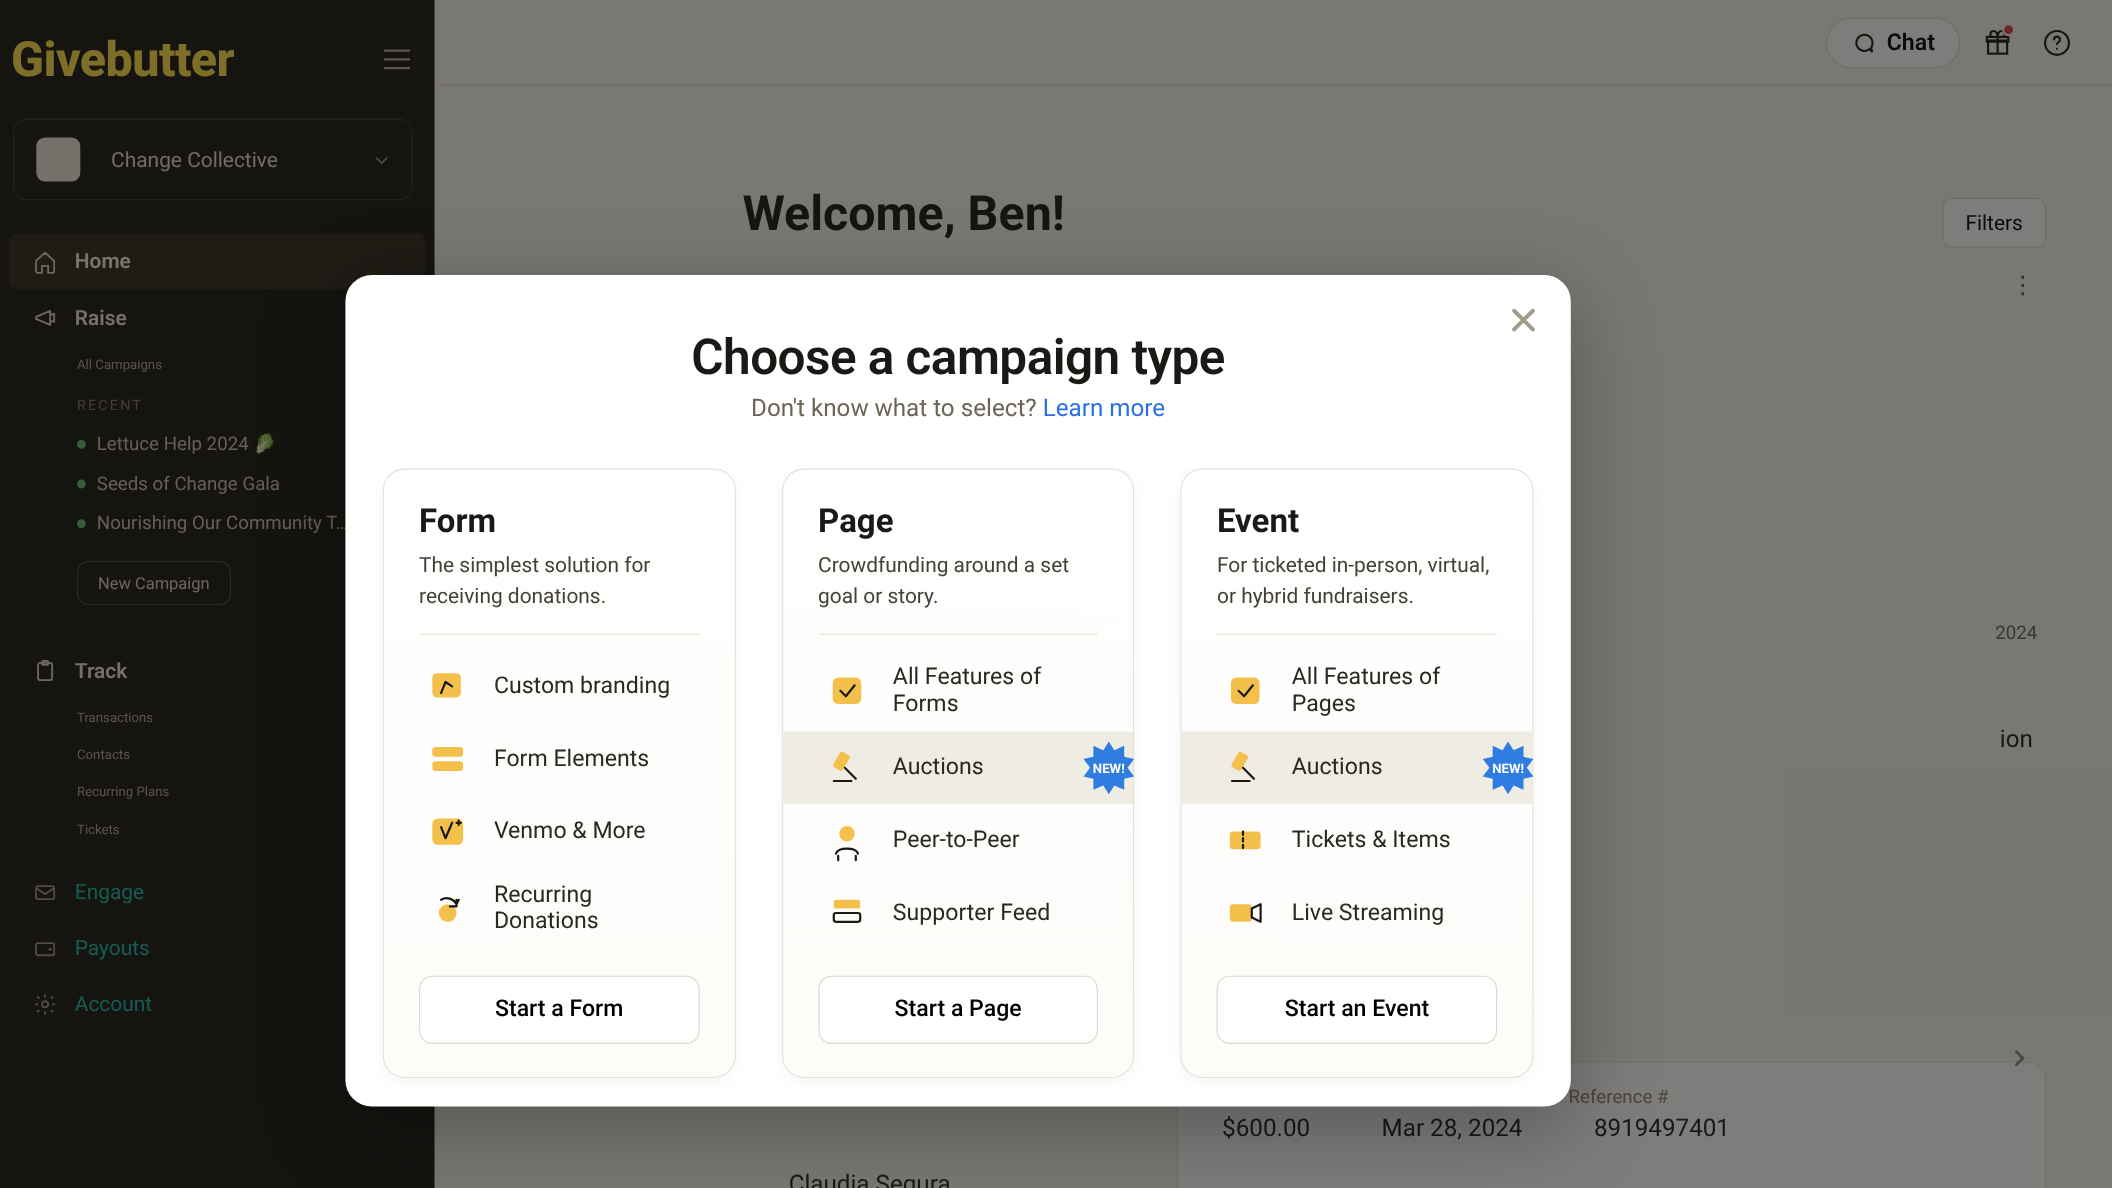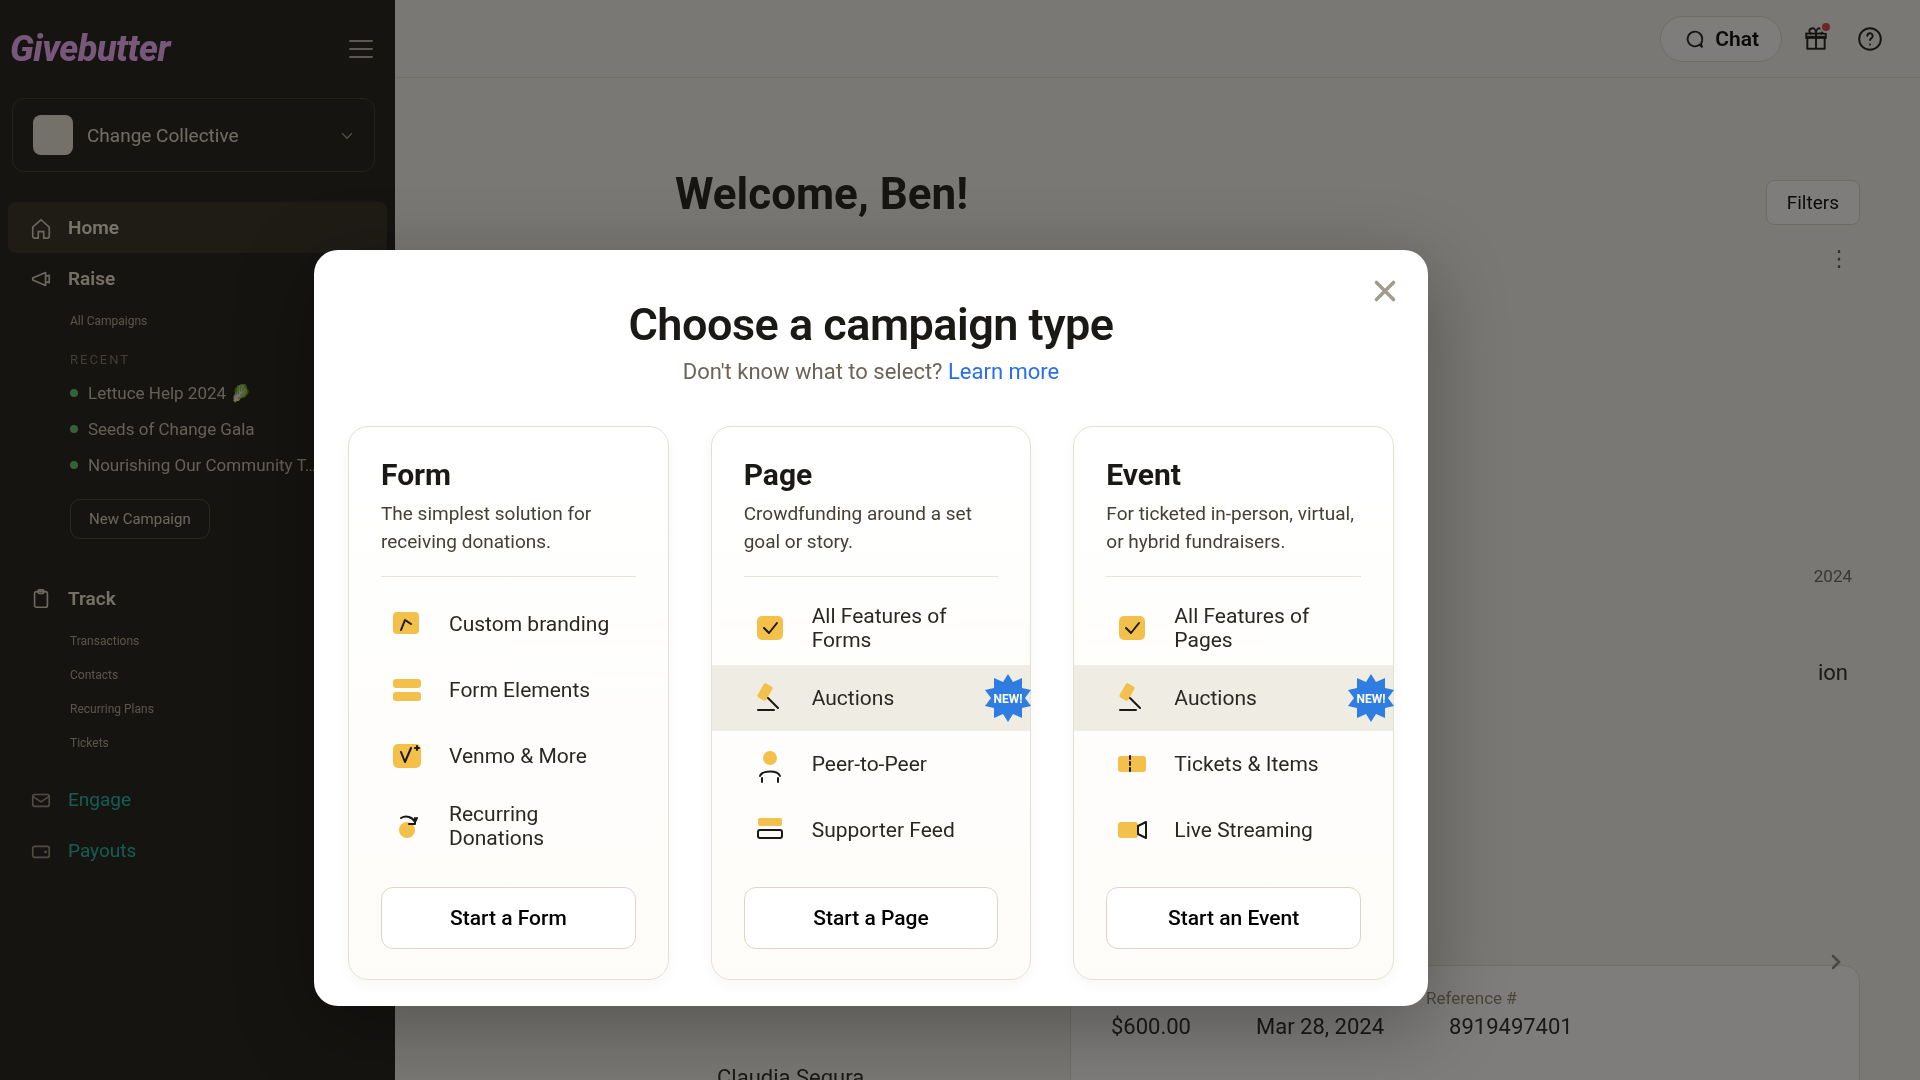--- a/index.html
+++ b/index.html
@@ -1,25 +1,25 @@
 <!DOCTYPE html>
 <html><head>
 <meta charset="utf-8">
 <style>
 * { margin: 0; padding: 0; box-sizing: border-box; font-family: -apple-system, BlinkMacSystemFont, "Segoe UI", Roboto, sans-serif; }
 body { width: 1920px; height: 1080px; background: #f5f3ef; overflow: hidden; position: relative; }
 
 
 .sidebar { position: absolute; left: 0; top: 0; width: 395px; height: 100%; background: #1a1714; color: #e6e0d5; padding: 0; }
 .sidebar-top { display: flex; align-items: center; justify-content: space-between; padding: 28px 22px 18px 10px; }
-.logo { font-size: 36px; font-weight: 800; color: #f0abfc; letter-spacing: -0.5px; font-style: italic;}
+.logo { font-size: 44px; font-weight: 800; color: #fde047; letter-spacing: -0.5px;}
 .hamburger { width: 24px; height: 18px; display: flex; flex-direction: column; justify-content: space-between; cursor: pointer; }
 .hamburger span { height: 2px; background: #b5ad9d; border-radius: 1px; }
 .org-select { margin: 10px 20px 30px 12px; border: 1px solid #3b362e; border-radius: 12px; padding: 16px 20px; display: flex; align-items: center; justify-content: space-between; cursor: pointer; }
-.org-left { display: flex; align-items: center; gap: 14px; }
+.org-left { display: flex; align-items: center; gap: 28px; }
 .org-avatar { width: 40px; height: 40px; border-radius: 8px; background: #e8e4da; }
 .org-name { font-size: 19px; color: #e0d9c9; }
 .chevron { width: 16px; height: 16px; }
 .chevron svg { stroke: #8a8274; }
 .nav { padding: 0 0; }
 .nav-item { display: flex; align-items: center; gap: 16px; padding: 14px 22px; font-size: 19px; color: #14b8a6; cursor: pointer; border-radius: 8px; margin: 0 8px;}
 .nav-item.active { background: #2d2921; color: #f0ead9; font-weight:600;text-align:right;}
 .nav-item.bold { color: #eae3d2; font-weight: 600; }
 .nav-icon { width: 22px; height: 22px; display:flex; align-items:center; justify-content:center;}
 .nav-sub { padding-left: 70px; font-size: 12px; color: #ada592; padding-top: 10px; padding-bottom: 10px; cursor:pointer;}
@@ -157,20 +157,29 @@
     </div>
     <div class="nav-item">
       <span class="nav-icon">
           <svg viewBox="0 0 24 24" width="22" height="22">
             <rect x="3" y="7" width="18" height="12" rx="2" stroke="#9a927f" stroke-width="1.8" fill="none"></rect>
             <circle cx="17" cy="13" r="1.5" fill="#9a927f"></circle>
           </svg>
         </span>
       <span>Payouts</span>
     </div>
+    <div class="nav-item">
+      <span class="nav-icon">
+          <svg viewBox="0 0 24 24" width="22" height="22">
+            <circle cx="12" cy="12" r="3" stroke="#9a927f" stroke-width="1.8" fill="none"></circle>
+            <path d="M12 2v3M12 19v3M4.2 4.2l2.1 2.1M17.7 17.7l2.1 2.1M2 12h3M19 12h3M4.2 19.8l2.1-2.1M17.7 6.3l2.1-2.1" stroke="#9a927f" stroke-width="1.8"></path>
+          </svg>
+        </span>
+      <span>Account</span>
+    </div>
   </div>
 </div>
 
 <div class="topbar">
   <div class="chat-btn">
     <span>
         <svg viewBox="0 0 24 24" width="22" height="22">
           <path d="M21 12a8 8 0 10-3 6.2L21 21l-1.4-3.8A8 8 0 0021 12z" stroke="#1b1916" stroke-width="2" fill="none"></path>
         </svg>
       </span>

